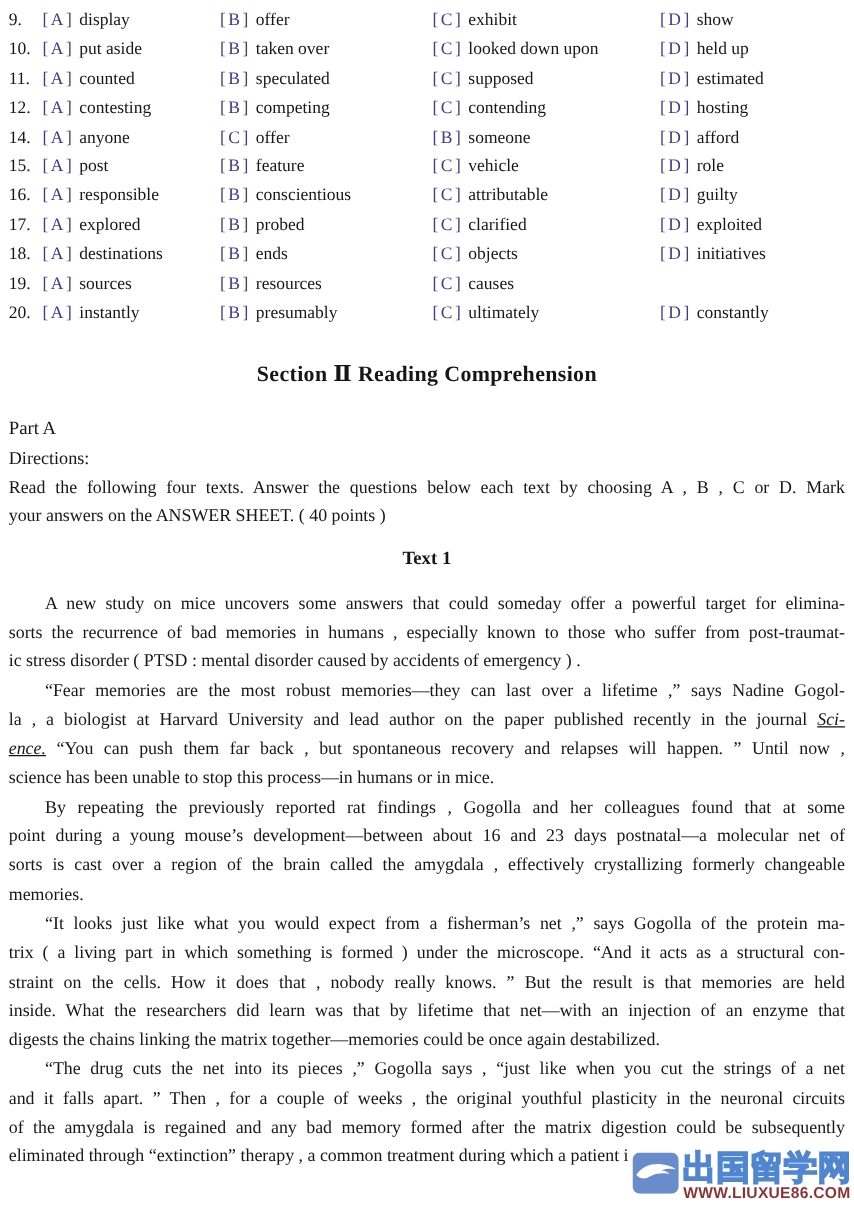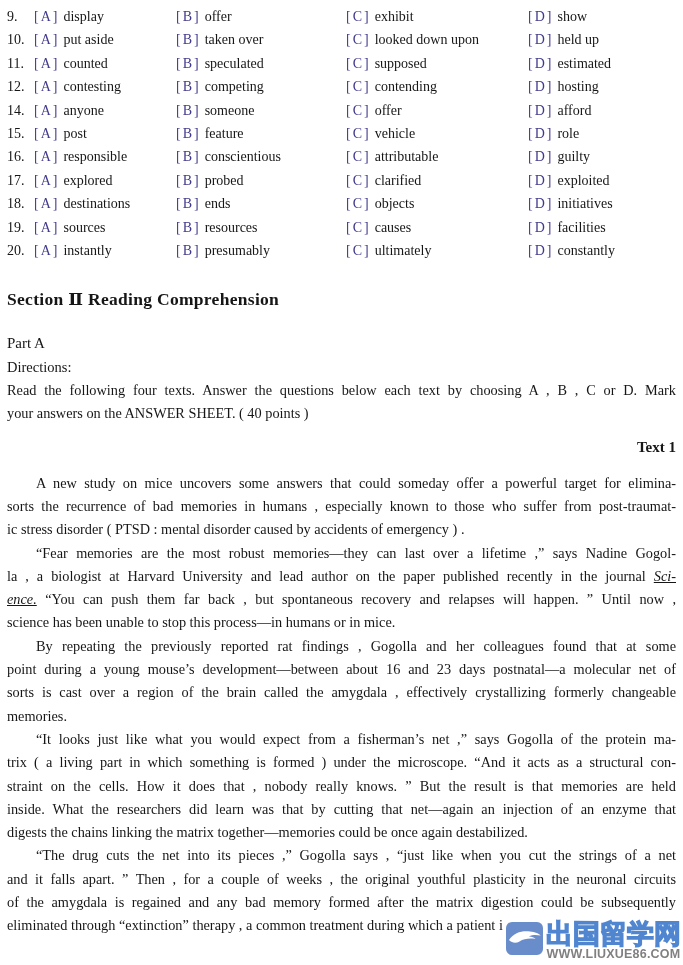--- a/index.html
+++ b/index.html
@@ -27,21 +27,21 @@
   .qnum { }
   .bkt {
     color: #413a8c;
     letter-spacing: 2px;
     margin-right: 4px;
   }
 
   
   .section-title {
     margin: 25px 0 0 0;
-    text-align: left;
+    text-align: center;
     font-weight: bold;
     font-size: 17.5px;
     line-height: 24px;
     letter-spacing: 0.3px;
   }
 
   .part-label {
     margin-top: 21px;
     font-weight: normal;
     font-size: 15px;
@@ -59,21 +59,21 @@
     line-height: 23.3px;
     text-align: justify;
     text-align-last: justify;
     white-space: normal;
   }
   .tline.lastline { text-align-last: left; }
   .tline.indent { text-indent: 29px; }
   .ital { font-style: italic; text-decoration: underline; }
 
   .text1-title {
-    text-align: right;
+    text-align: center;
     font-weight: bold;
     font-size: 15px;
     line-height: 23px;
     margin: 10px 0 13px 0;
   }
 
   
   .watermark {
     position: absolute;
     right: 2px;
@@ -91,21 +91,21 @@
     line-height: 29px;
     color: #c5daf3;
     -webkit-text-stroke: 1.3px #3e79cc;
     white-space: nowrap;
   }
   .wm-url {
     font-family: "Liberation Sans", "DejaVu Sans", sans-serif;
     font-weight: bold;
     font-size: 12.5px;
     line-height: 13px;
-    color: #737373;
+    color: #7f1d1d;
     letter-spacing: 0.2px;
     margin-top: -1px;
     white-space: nowrap;
   }
 </style>
 </head>
 <body>
 
 <div class="page">
 
@@ -134,22 +134,22 @@
       <div class="qrow">
         <span class="qnum">12.</span>
         <span><span class="bkt">[A]</span><span>contesting</span></span>
         <span><span class="bkt">[B]</span><span>competing</span></span>
         <span><span class="bkt">[C]</span><span>contending</span></span>
         <span><span class="bkt">[D]</span><span>hosting</span></span>
       </div>
       <div class="qrow">
         <span class="qnum">14.</span>
         <span><span class="bkt">[A]</span><span>anyone</span></span>
+        <span><span class="bkt">[C]</span><span>offer</span></span>
         <span><span class="bkt">[B]</span><span>someone</span></span>
-        <span><span class="bkt">[C]</span><span>offer</span></span>
         <span><span class="bkt">[D]</span><span>afford</span></span>
       </div>
       <div class="qrow">
         <span class="qnum">15.</span>
         <span><span class="bkt">[A]</span><span>post</span></span>
         <span><span class="bkt">[B]</span><span>feature</span></span>
         <span><span class="bkt">[C]</span><span>vehicle</span></span>
         <span><span class="bkt">[D]</span><span>role</span></span>
       </div>
       <div class="qrow">
@@ -171,21 +171,20 @@
         <span><span class="bkt">[A]</span><span>destinations</span></span>
         <span><span class="bkt">[B]</span><span>ends</span></span>
         <span><span class="bkt">[C]</span><span>objects</span></span>
         <span><span class="bkt">[D]</span><span>initiatives</span></span>
       </div>
       <div class="qrow">
         <span class="qnum">19.</span>
         <span><span class="bkt">[A]</span><span>sources</span></span>
         <span><span class="bkt">[B]</span><span>resources</span></span>
         <span><span class="bkt">[C]</span><span>causes</span></span>
-        <span><span class="bkt">[D]</span><span>facilities</span></span>
       </div>
       <div class="qrow">
         <span class="qnum">20.</span>
         <span><span class="bkt">[A]</span><span>instantly</span></span>
         <span><span class="bkt">[B]</span><span>presumably</span></span>
         <span><span class="bkt">[C]</span><span>ultimately</span></span>
         <span><span class="bkt">[D]</span><span>constantly</span></span>
       </div>
     </div>
 
@@ -215,21 +214,21 @@
       <div>
         <div class="tline indent"><span>By repeating the previously reported rat findings , Gogolla and her colleagues found that at some</span></div>
         <div class="tline"><span>point during a young mouse’s development—between about 16 and 23 days postnatal—a molecular net of</span></div>
         <div class="tline"><span>sorts is cast over a region of the brain called the amygdala , effectively crystallizing formerly changeable</span></div>
         <div class="tline lastline"><span>memories.</span></div>
       </div>
       <div>
         <div class="tline indent"><span>“It looks just like what you would expect from a fisherman’s net ,” says Gogolla of the protein ma-</span></div>
         <div class="tline"><span>trix ( a living part in which something is formed ) under the microscope. “And it acts as a structural con-</span></div>
         <div class="tline"><span>straint on the cells. How it does that , nobody really knows. ” But the result is that memories are held</span></div>
-        <div class="tline"><span>inside. What the researchers did learn was that by cutting that net—again an injection of an enzyme that</span></div>
+        <div class="tline"><span>inside. What the researchers did learn was that by lifetime that net—with an injection of an enzyme that</span></div>
         <div class="tline lastline"><span>digests the chains linking the matrix together—memories could be once again destabilized.</span></div>
       </div>
       <div>
         <div class="tline indent"><span>“The drug cuts the net into its pieces ,” Gogolla says , “just like when you cut the strings of a net</span></div>
         <div class="tline"><span>and it falls apart. ” Then , for a couple of weeks , the original youthful plasticity in the neuronal circuits</span></div>
         <div class="tline"><span>of the amygdala is regained and any bad memory formed after the matrix digestion could be subsequently</span></div>
         <div class="tline lastline"><span>eliminated through “extinction” therapy , a common treatment during which a patient i</span></div>
       </div>
     </div>
 

